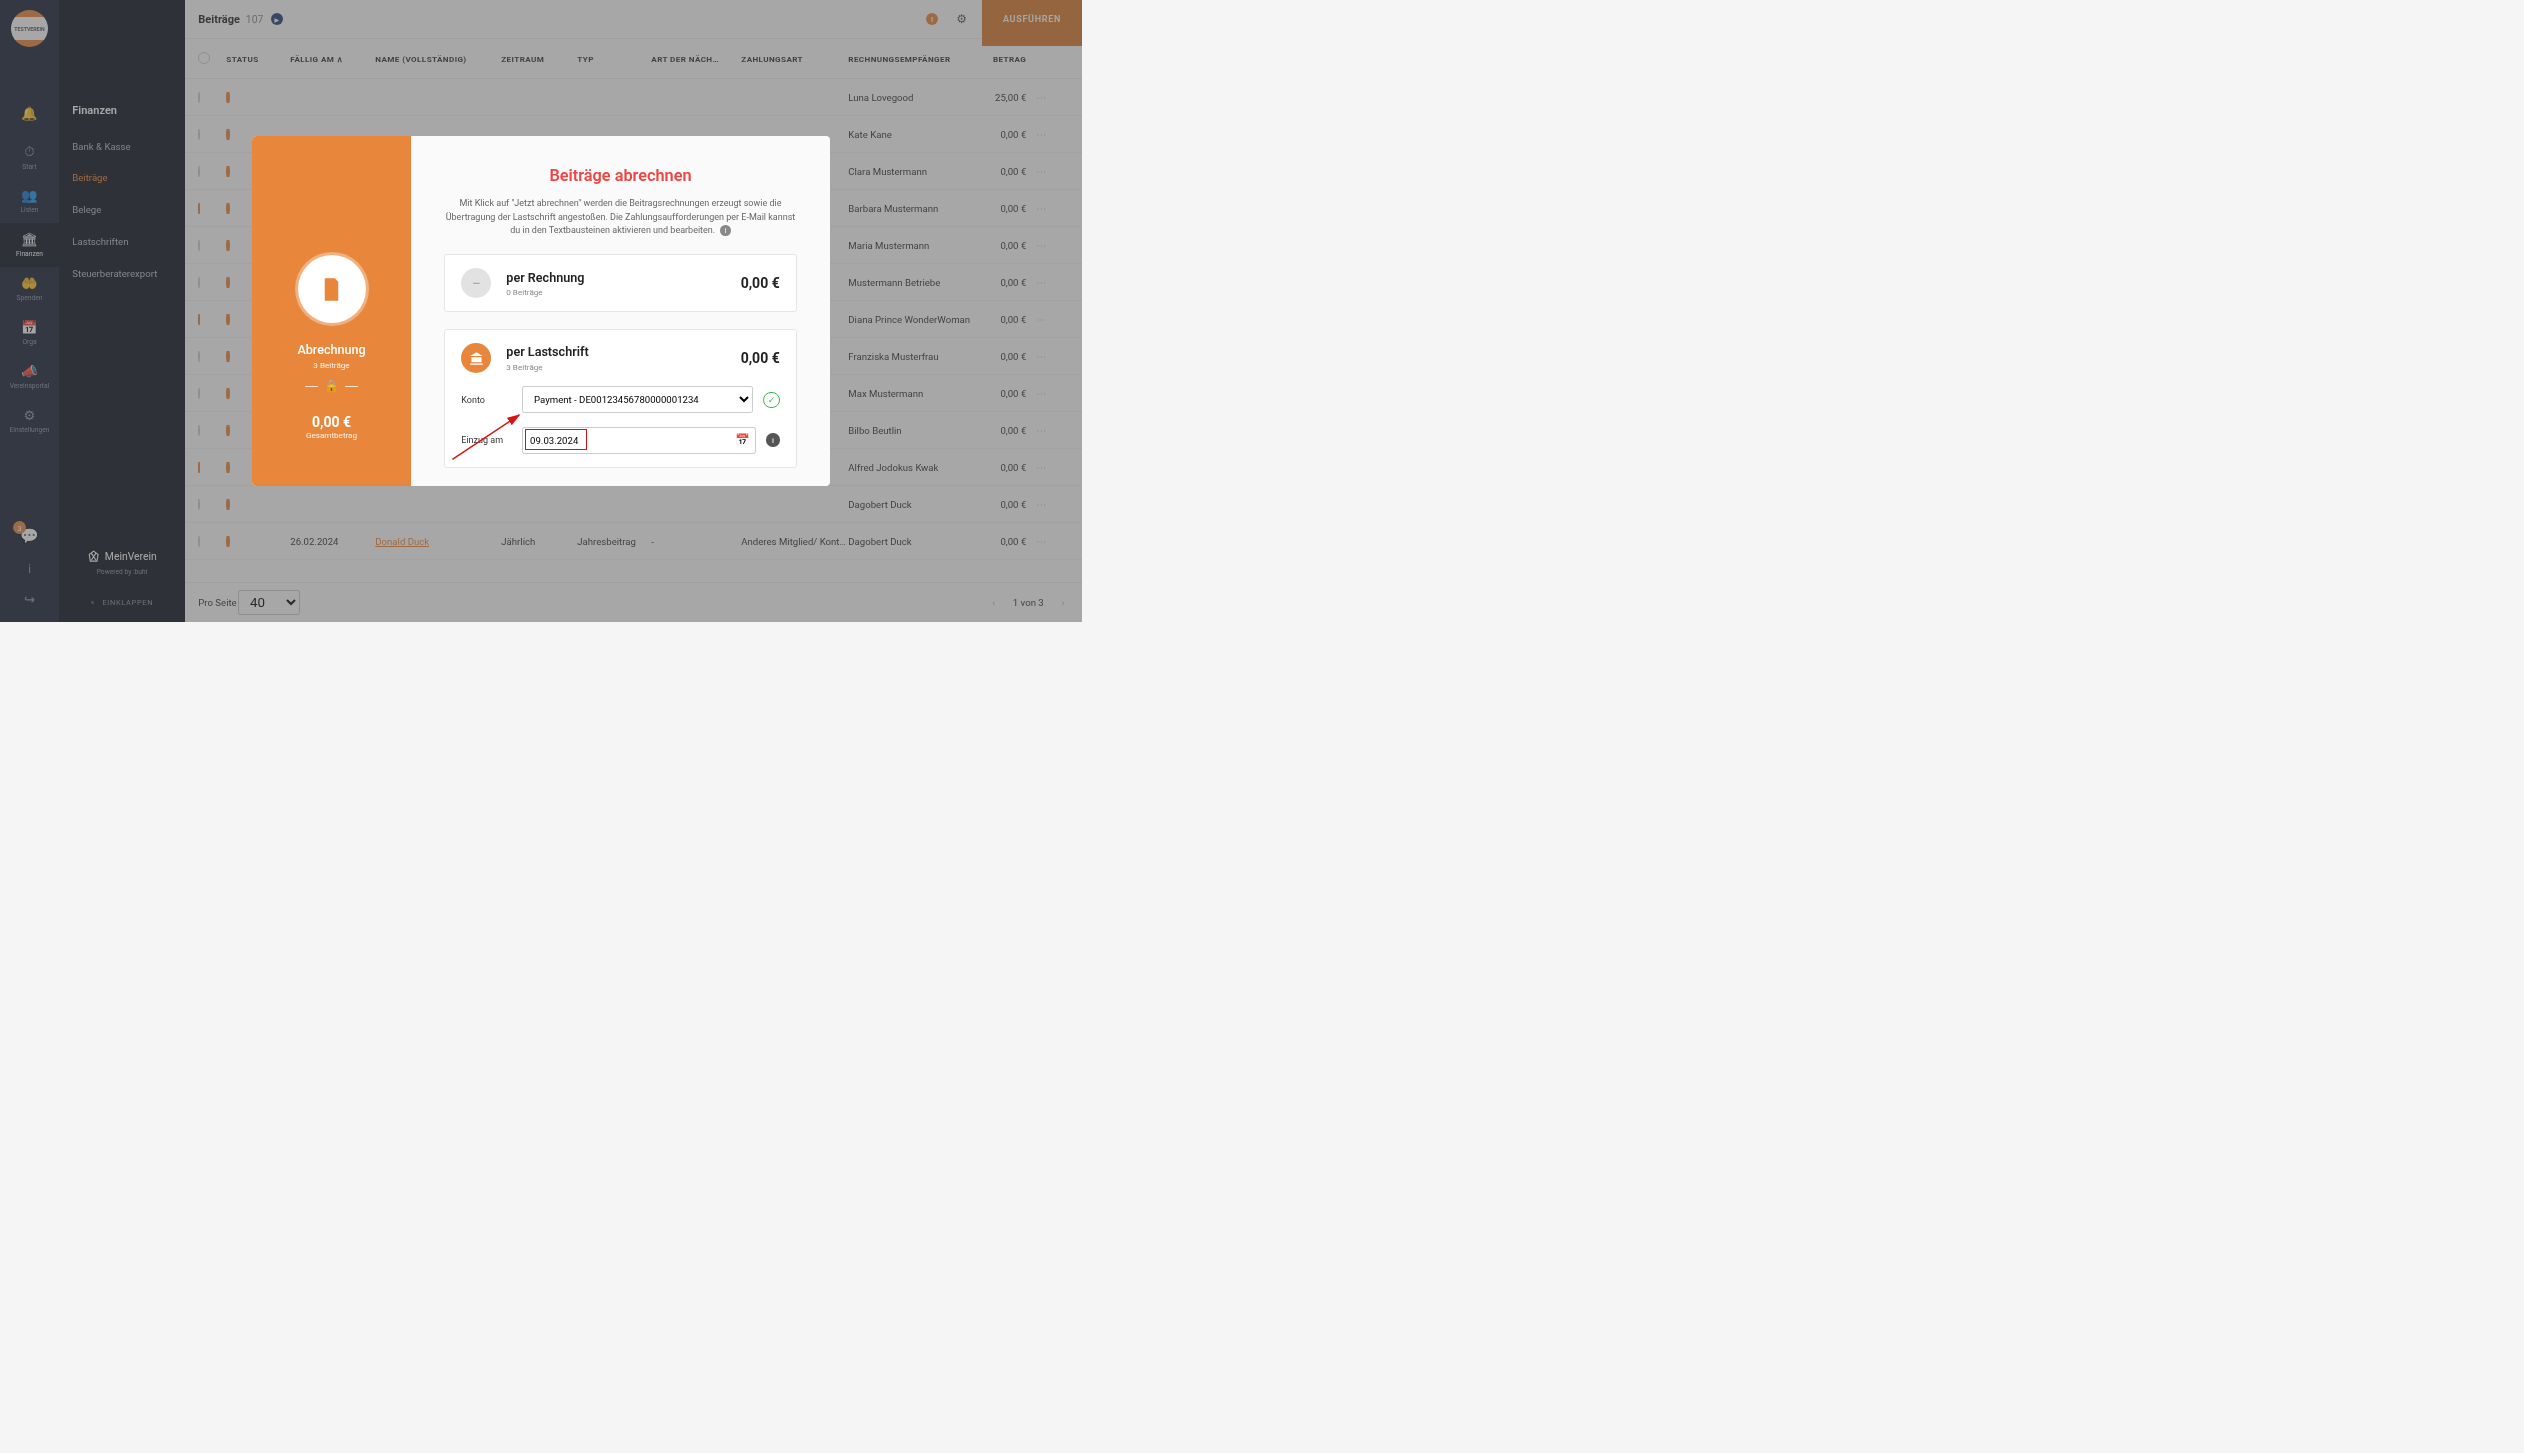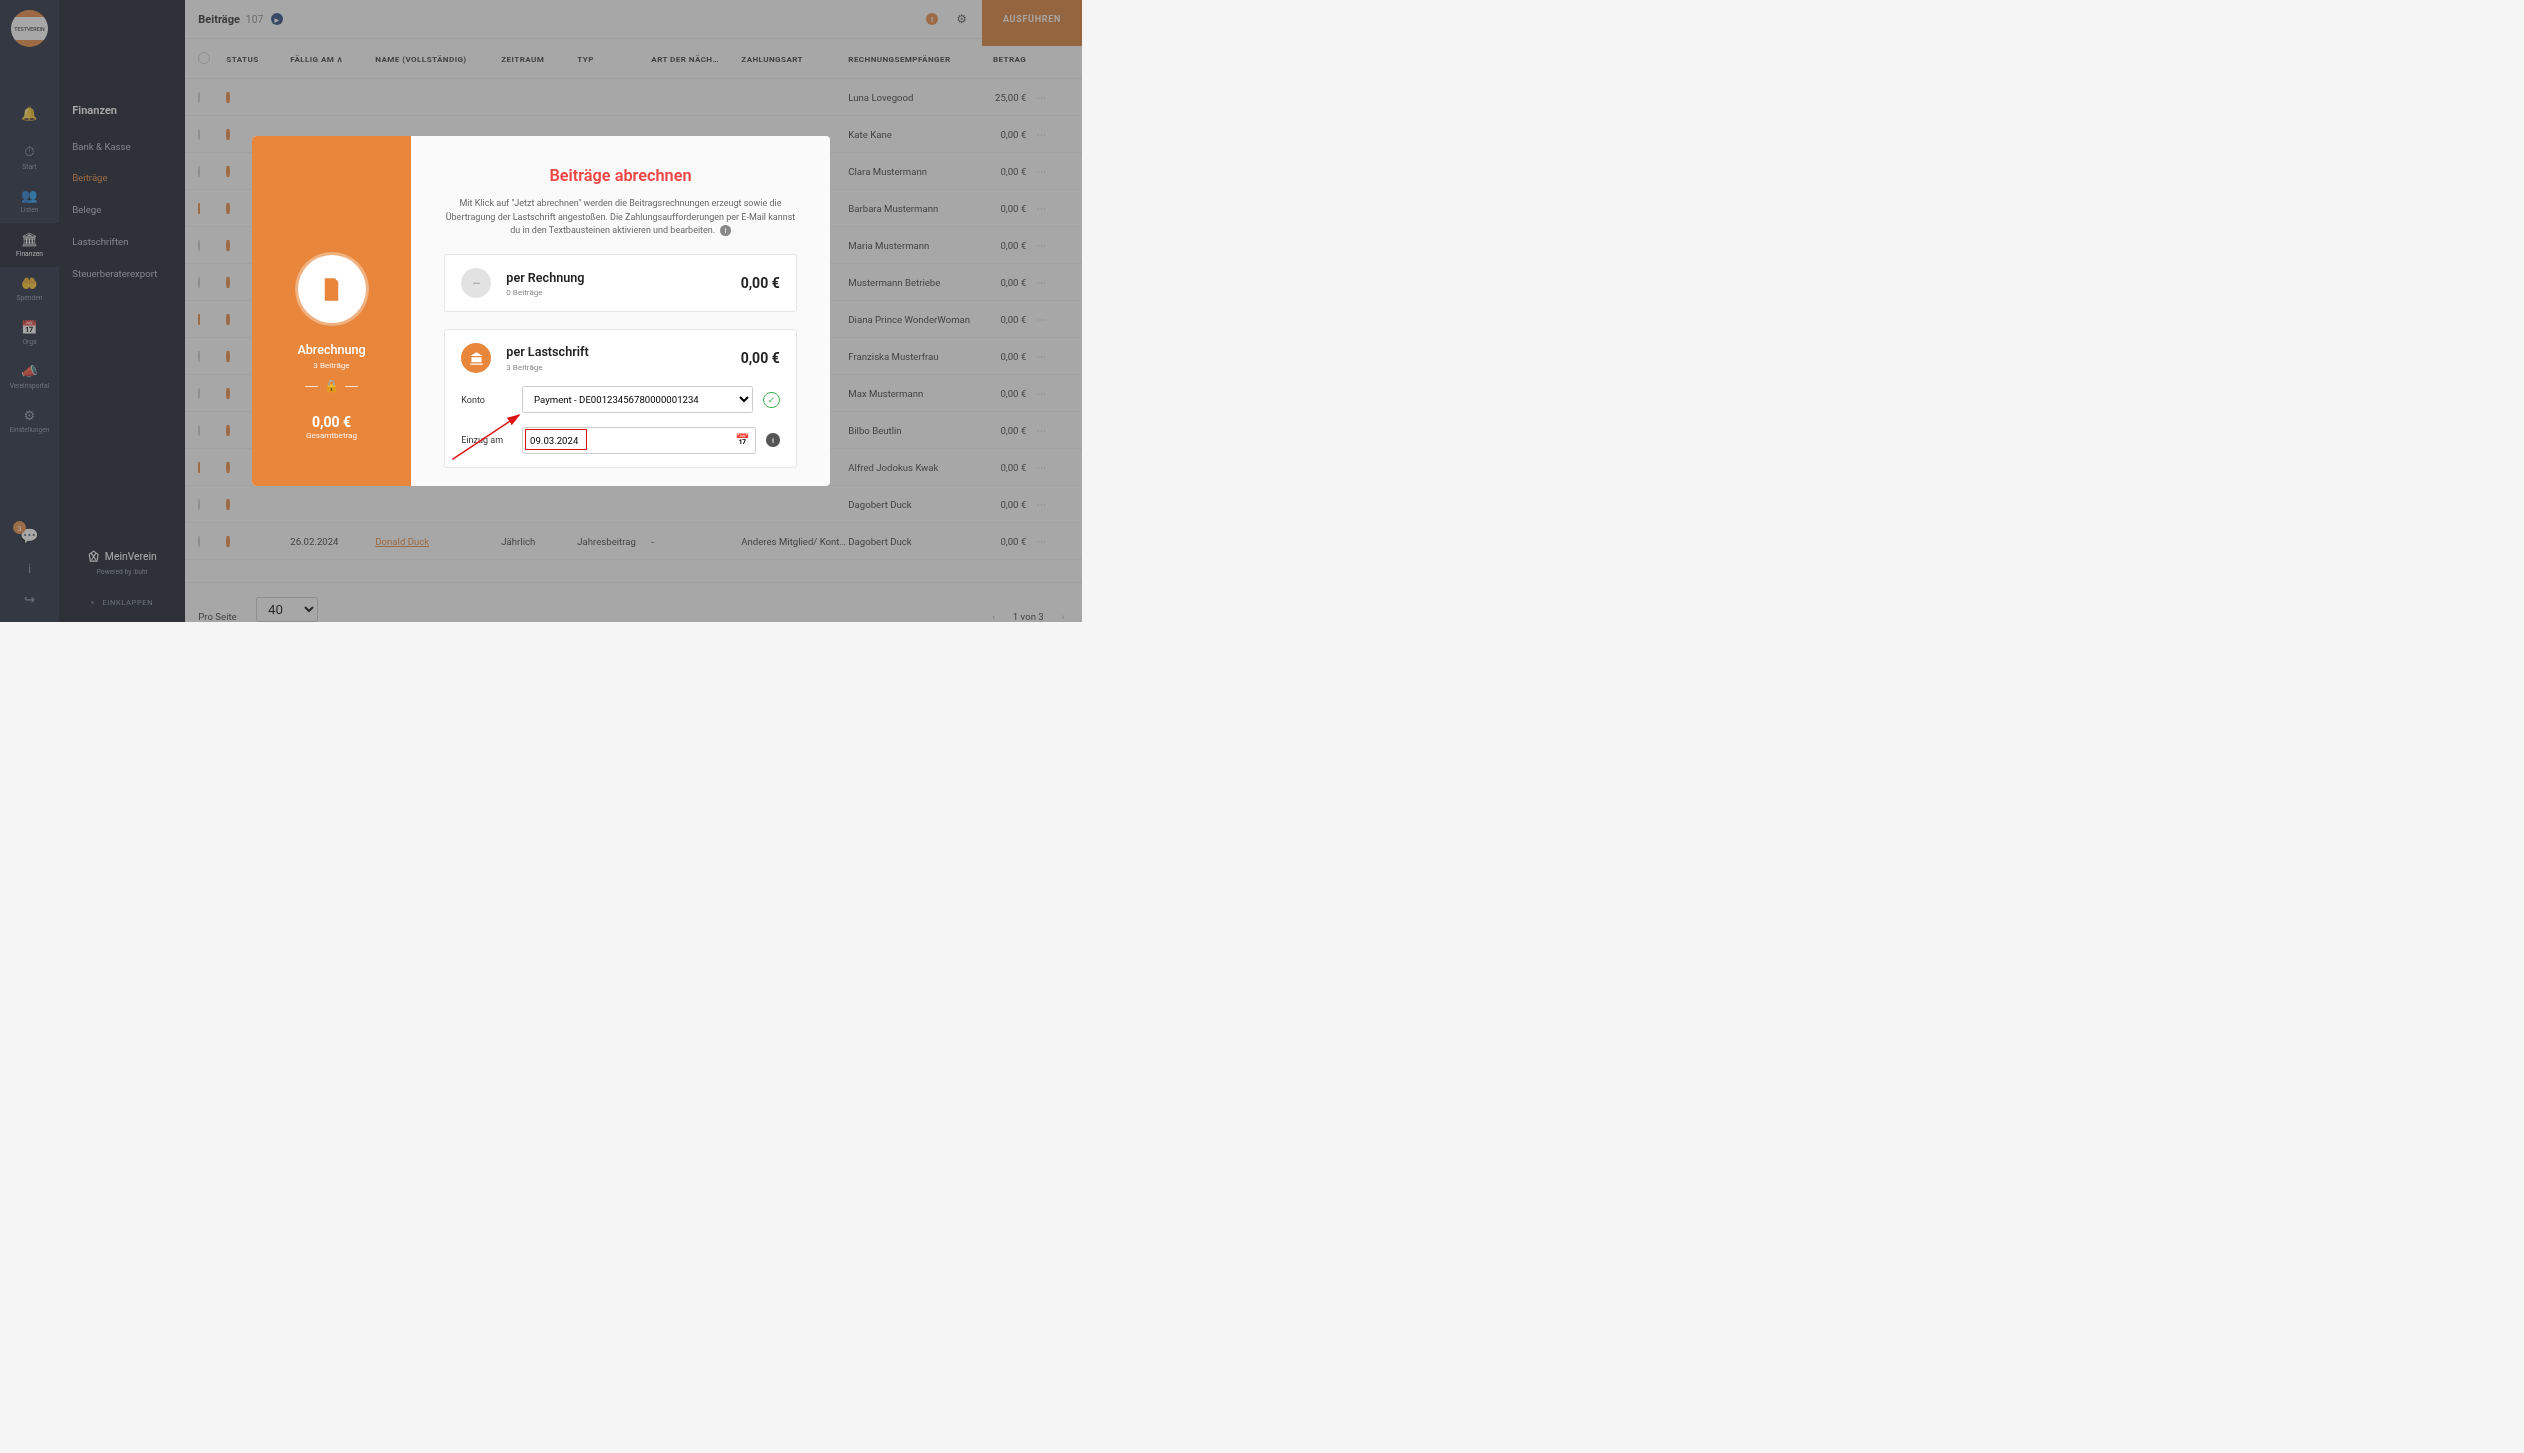--- a/index.html
+++ b/index.html
@@ -55,22 +55,22 @@
 .c-menu { width: 30px; text-align: center; color: #bbb; }
 
 .rows { flex: 1; overflow: hidden; }
 .row { display: flex; align-items: center; height: 37px; padding-left: 13.3px; font-size: 9.6px; color: #333; border-bottom: 0.7px solid #f2f2f2; }
 .row .chk { width: 12px; height: 12px; border-radius: 50%; border: 1.1px solid #ccc; }
 .row .chk.on { background: #e8873c; border-color: #e8873c; position: relative; }
 .row .chk.on::after { content: "✓"; color: #fff; font-size: 7.4px; position: absolute; top: 0; left: 1.5px; }
 .row .status-ring { width: 12px; height: 12px; border-radius: 50%; border: 2.2px solid #e8873c; }
 .row .link { color: #e8873c; text-decoration: underline; }
 
-.pager { height: 40px; border-top: 0.7px solid #eee; display: flex; align-items: flex-end; padding: 0 13.3px; font-size: 9.6px; color: #333; }
-.pager select { margin-left: 19px; padding: 3px 18px 3px 7.4px; border: 0.7px solid #ccc; border-radius: 2.2px; background: #fff; }
+.pager { height: 40px; border-top: 0.7px solid #eee; display: flex; align-items: center; padding: 0 13.3px; font-size: 9.6px; color: #333; }
+.pager select { margin-left: 1px; padding: 3px 18px 3px 7.4px; border: 0.7px solid #ccc; border-radius: 2.2px; background: #fff; }
 .pager .sp { flex: 1; }
 .pager .pginfo { margin: 0 13.3px; }
 .pager .arr { color: #aaa; cursor: pointer; padding: 0 4.4px; }
 
 
 .overlay { position: absolute; inset: 0; background: rgba(80,80,80,0.5); z-index: 50; display: flex; align-items: center; justify-content: center; }
 .modal { width: 578px; background: #fff; border-radius: 4.4px; display: flex; overflow: hidden; max-height: 422px; }
 .mod-side { width: 159px; background: #e8873c; color: #fff; display: flex; flex-direction: column; align-items: center; padding-top: 119px; }
 .mod-icon-outer { width: 68px; height: 68px; border-radius: 50%; background: #fff; box-shadow: 0 0 0 3px rgba(255,255,255,0.35); display: flex; align-items: center; justify-content: center; }
 .mod-icon-outer svg { width: 27px; height: 27px; fill: #e8873c; }

